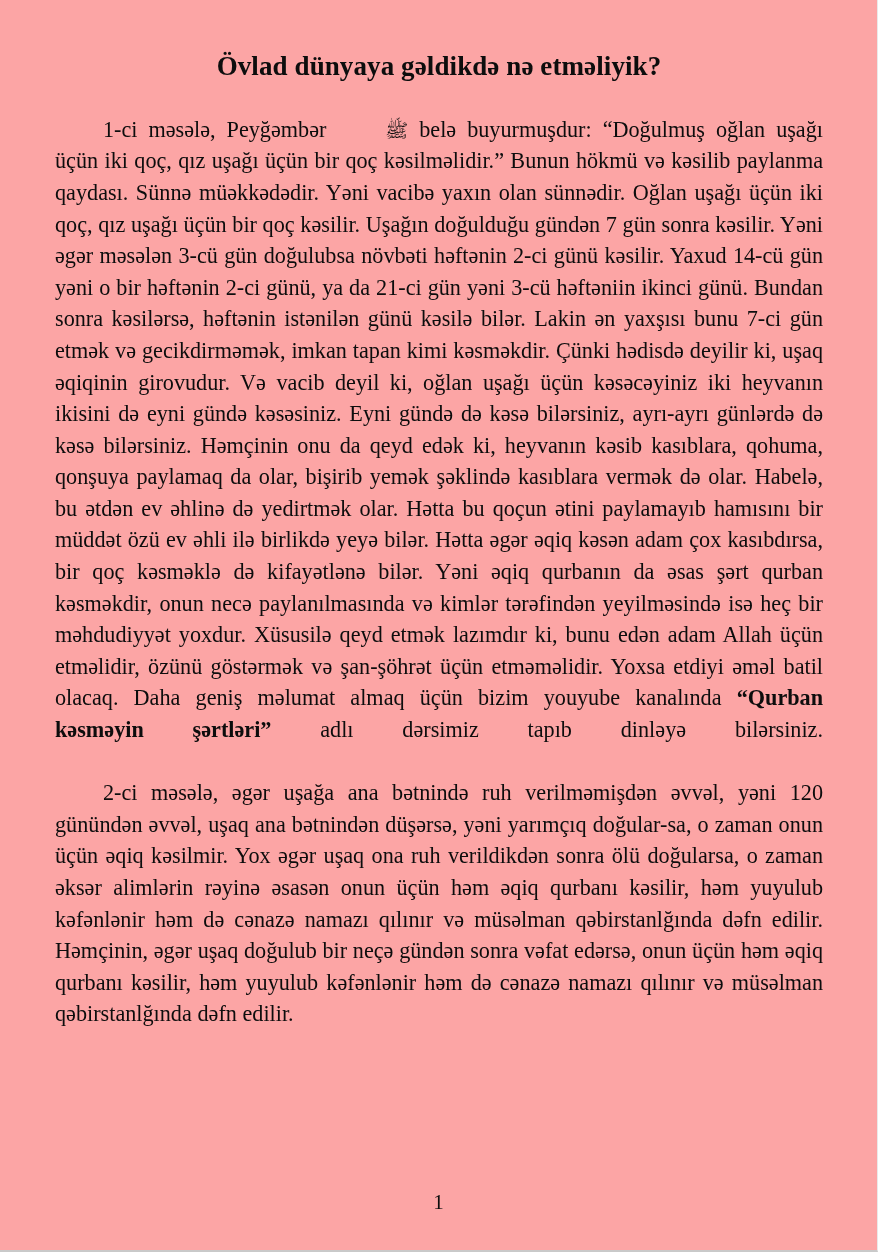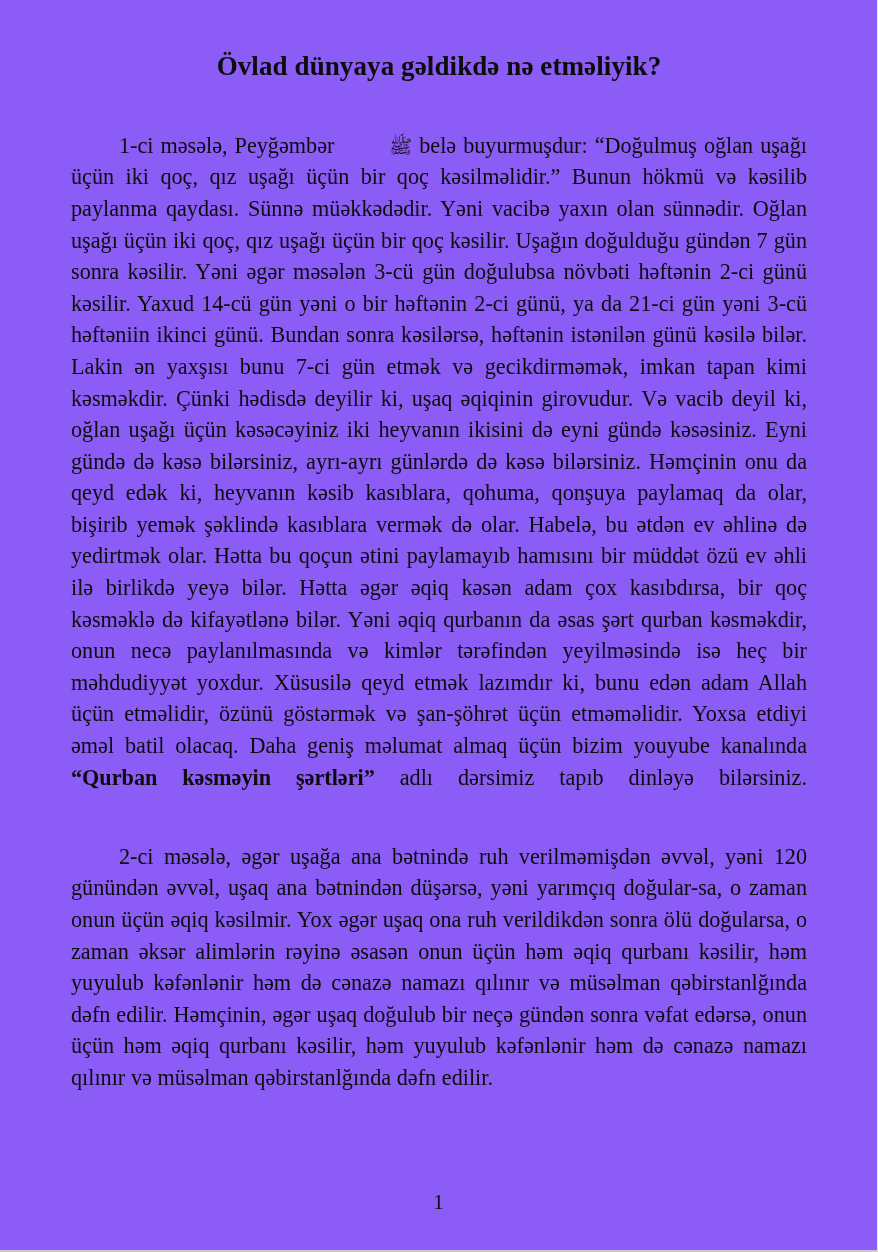--- a/index.html
+++ b/index.html
@@ -7,21 +7,21 @@
     margin: 0;
     padding: 0;
     background: #ffffff;
   }
 
   .page {
     position: relative;
     width: 878px;
     height: 1252px;
     margin: 0 auto;
-    background: #8b5cf6;
+    background: #fca5a5;
     box-sizing: border-box;
     overflow: hidden;
     border-right: 1px solid #e9e9e9;
     border-bottom: 2px solid #c9c9c9;
     font-family: "Liberation Serif", "DejaVu Serif", serif;
     color: #0d0d0d;
   }
 
   .page-body {
     position: absolute;
@@ -46,21 +46,21 @@
     font-size: 22.2px;
     line-height: 31.6px;
     text-align: justify;
     text-justify: inter-word;
     -webkit-hyphens: none;
     hyphens: none;
     word-spacing: 0.1px;
   }
 
   .para {
-    margin: 16px;
+    margin: 0;
     text-indent: 48px;
     text-align: justify;
   }
 
   .para + .para {
     margin-top: 0;
   }
 
   
   .para::after {

